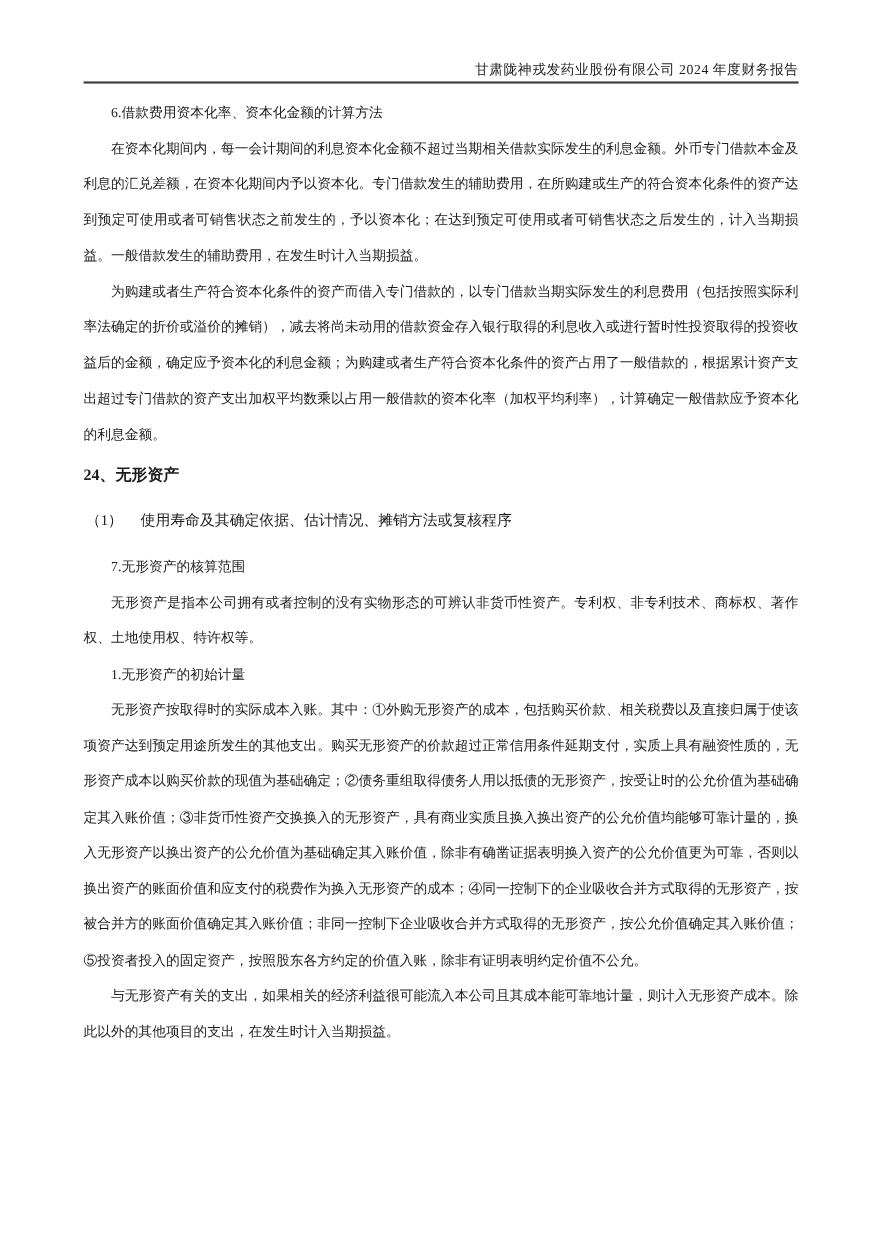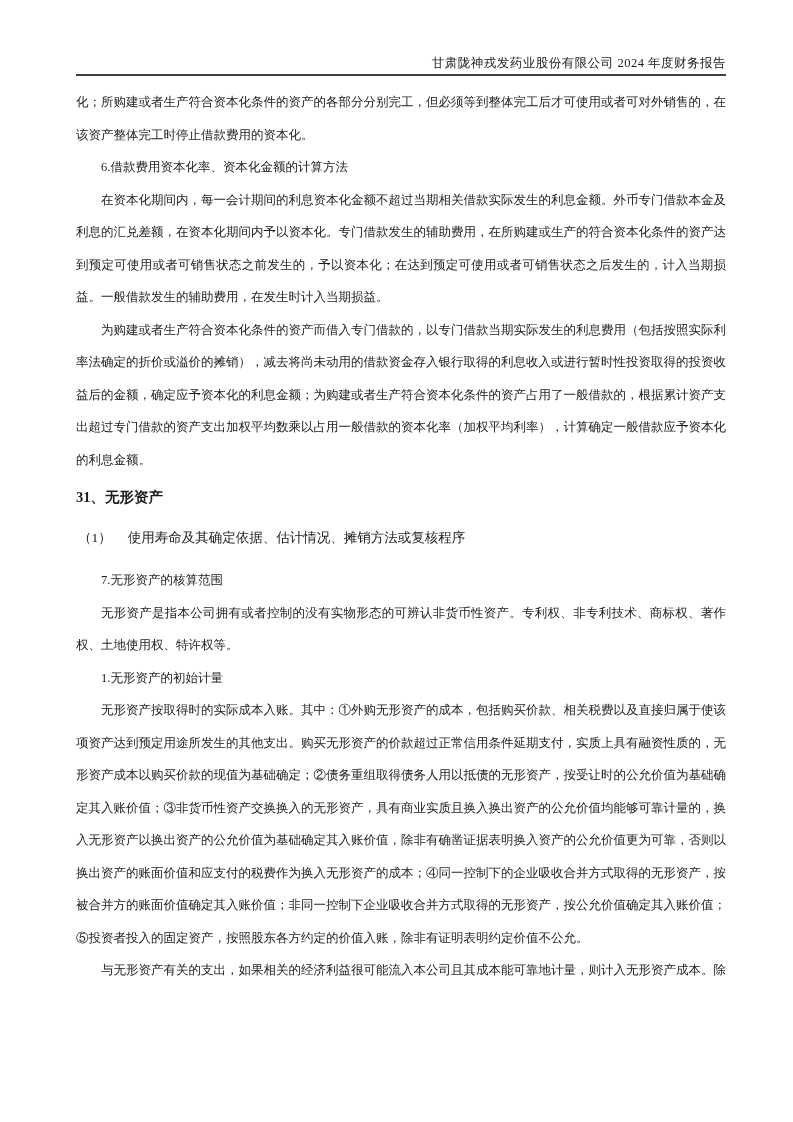--- a/index.html
+++ b/index.html
@@ -69,29 +69,28 @@
 <body>
 
 <div class="page">
 
   <div class="header-title">甘肃陇神戎发药业股份有限公司 2024 年度财务报告</div>
 
   <div class="header-rule"></div>
 
   <div class="content">
 
-    <p>化；所购建或者生产符合资本化条件的资产的各部分分别完工，但必须等到整体完工后才可使用或者可对外销售的，在该资产整体完工时停止借款费用的资本化。</p>
 
     <p class="indent">6.借款费用资本化率、资本化金额的计算方法</p>
 
     <p class="indent">在资本化期间内，每一会计期间的利息资本化金额不超过当期相关借款实际发生的利息金额。外币专门借款本金及利息的汇兑差额，在资本化期间内予以资本化。专门借款发生的辅助费用，在所购建或生产的符合资本化条件的资产达到预定可使用或者可销售状态之前发生的，予以资本化；在达到预定可使用或者可销售状态之后发生的，计入当期损益。一般借款发生的辅助费用，在发生时计入当期损益。</p>
 
     <p class="indent">为购建或者生产符合资本化条件的资产而借入专门借款的，以专门借款当期实际发生的利息费用（包括按照实际利率法确定的折价或溢价的摊销），减去将尚未动用的借款资金存入银行取得的利息收入或进行暂时性投资取得的投资收益后的金额，确定应予资本化的利息金额；为购建或者生产符合资本化条件的资产占用了一般借款的，根据累计资产支出超过专门借款的资产支出加权平均数乘以占用一般借款的资本化率（加权平均利率），计算确定一般借款应予资本化的利息金额。</p>
 
-    <p class="sec-heading">31、无形资产</p>
+    <p class="sec-heading">24、无形资产</p>
 
     <p class="sub-heading">
       <span class="sub-num">（1）</span><span>使用寿命及其确定依据、估计情况、摊销方法或复核程序</span>
     </p>
 
     <p class="indent first-item">7.无形资产的核算范围</p>
 
     <p class="indent">无形资产是指本公司拥有或者控制的没有实物形态的可辨认非货币性资产。专利权、非专利技术、商标权、著作权、土地使用权、特许权等。</p>
 
     <p class="indent">1.无形资产的初始计量</p>

